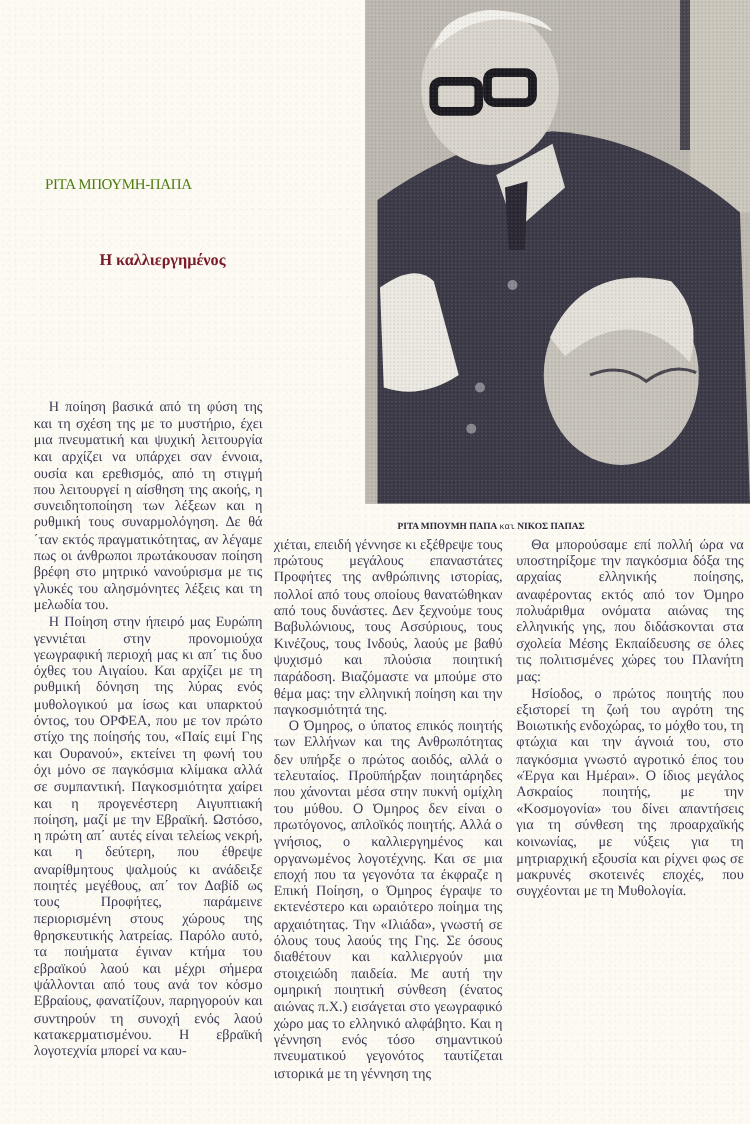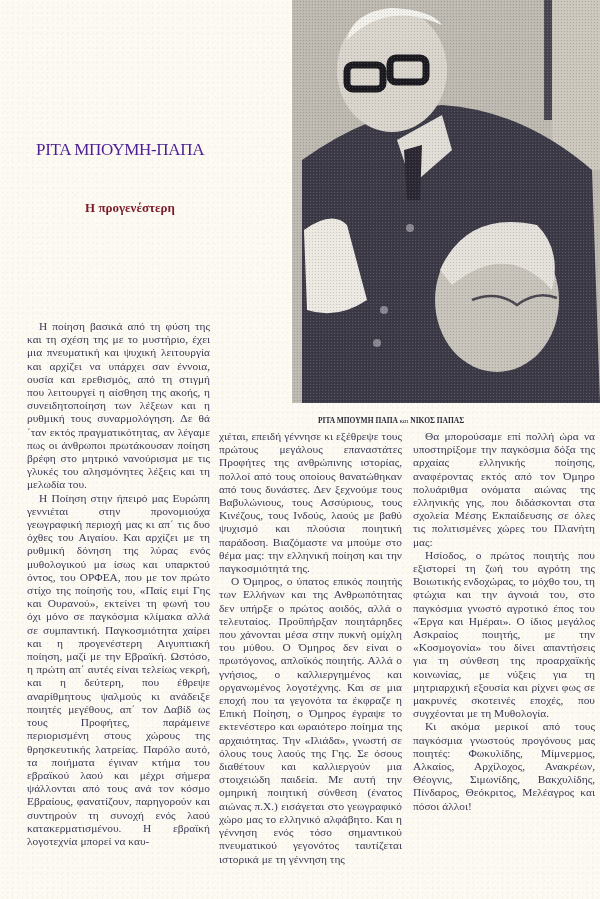--- a/index.html
+++ b/index.html
@@ -13,58 +13,58 @@
       position: absolute; inset: 0;
       background-image:
         radial-gradient(rgba(200,190,120,0.10) 1px, transparent 1px),
         radial-gradient(rgba(180,170,200,0.08) 1px, transparent 1px);
       background-size: 5px 5px, 7px 7px;
       background-position: 0 0, 2px 3px;
       pointer-events: none;
     }
     .author {
       position: absolute; left: 36px; top: 140px; width: 200px;
-      font-size: 17px; letter-spacing: -0.3px; color: #4c1d95;
+      font-size: 12px; letter-spacing: -0.3px; color: #4d7c0f;
       white-space: nowrap;
     }
     .subtitle {
       position: absolute; left: 55px; top: 197px; width: 150px;
       text-align: center; color: #7a1a2a; font-weight: bold; font-size: 13px;
     }
     .subtitle div { height: 29px; line-height: 22px; }
     .photo {
       position: absolute; left: 292px; top: 0; width: 308px; height: 403px;
       overflow: hidden;
       background: #b5b1ab;
     }
     .photo svg { display: block; }
     .caption {
       position: absolute; left: 318px; top: 416px;
       font-size: 7.5px; font-weight: bold; color: #2a2a3a; white-space: nowrap;
     }
-    .caption .small { font-weight: normal; font-size: 7px; }
+    .caption .small { font-weight: normal; font-size: 7px; font-family: Liberation Mono, monospace; }
     .col {
       position: absolute; font-size: 11.4px; line-height: 13.2px;
       text-align: justify; color: #3a3a55;
     }
     .col p { margin: 0; text-indent: 12px; }
     .col p.noindent { text-indent: 0; }
     .col1 { left: 27px; top: 320px; width: 183px; }
     .col2 { left: 219px; top: 430px; width: 183px; }
     .col3 { left: 413px; top: 430px; width: 182px; }
   </style>
 </head>
 <body>
 
 <div class="paper-noise"></div>
 
 <h1 class="author" style="margin:0;font-weight:normal;">ΡΙΤΑ ΜΠΟΥΜΗ-ΠΑΠΑ</h1>
 
 <div class="subtitle">
-  <div>Η προγενέστερη</div>
+  <div>Η καλλιεργημένος</div>
 </div>
 
 <div class="photo">
   <svg width="308" height="403" viewBox="0 0 308 403">
     <defs>
       <pattern id="grain" width="3" height="3" patternUnits="userSpaceOnUse">
         <rect width="3" height="3" fill="transparent"></rect>
         <rect x="0" y="0" width="1" height="1" fill="rgba(255,255,255,0.15)"></rect>
         <rect x="2" y="1" width="1" height="1" fill="rgba(0,0,0,0.15)"></rect>
       </pattern>
@@ -110,14 +110,13 @@
 </div>
 
 <div class="col col2">
   <p class="noindent">χιέται, επειδή γέννησε κι εξέθρεψε τους πρώτους μεγάλους επαναστάτες Προφήτες της ανθρώπινης ιστορίας, πολλοί από τους οποίους θανατώθηκαν από τους δυνάστες. Δεν ξεχνούμε τους Βαβυλώνιους, τους Ασσύριους, τους Κινέζους, τους Ινδούς, λαούς με βαθύ ψυχισμό και πλούσια ποιητική παράδοση. Βιαζόμαστε να μπούμε στο θέμα μας: την ελληνική ποίηση και την παγκοσμιότητά της.</p>
   <p>Ο Όμηρος, ο ύπατος επικός ποιητής των Ελλήνων και της Ανθρωπότητας δεν υπήρξε ο πρώτος αοιδός, αλλά ο τελευταίος. Προϋπήρξαν ποιητάρηδες που χάνονται μέσα στην πυκνή ομίχλη του μύθου. Ο Όμηρος δεν είναι ο πρωτόγονος, απλοϊκός ποιητής. Αλλά ο γνήσιος, ο καλλιεργημένος και οργανωμένος λογοτέχνης. Και σε μια εποχή που τα γεγονότα τα έκφραζε η Επική Ποίηση, ο Όμηρος έγραψε το εκτενέστερο και ωραιότερο ποίημα της αρχαιότητας. Την «Ιλιάδα», γνωστή σε όλους τους λαούς της Γης. Σε όσους διαθέτουν και καλλιεργούν μια στοιχειώδη παιδεία. Με αυτή την ομηρική ποιητική σύνθεση (ένατος αιώνας π.Χ.) εισάγεται στο γεωγραφικό χώρο μας το ελληνικό αλφάβητο. Και η γέννηση ενός τόσο σημαντικού πνευματικού γεγονότος ταυτίζεται ιστορικά με τη γέννηση της</p>
 </div>
 
 <div class="col col3">
   <p>Θα μπορούσαμε επί πολλή ώρα να υποστηρίξομε την παγκόσμια δόξα της αρχαίας ελληνικής ποίησης, αναφέροντας εκτός από τον Όμηρο πολυάριθμα ονόματα αιώνας της ελληνικής γης, που διδάσκονται στα σχολεία Μέσης Εκπαίδευσης σε όλες τις πολιτισμένες χώρες του Πλανήτη μας:</p>
   <p>Ησίοδος, ο πρώτος ποιητής που εξιστορεί τη ζωή του αγρότη της Βοιωτικής ενδοχώρας, το μόχθο του, τη φτώχια και την άγνοιά του, στο παγκόσμια γνωστό αγροτικό έπος του «Έργα και Ημέραι». Ο ίδιος μεγάλος Ασκραίος ποιητής, με την «Κοσμογονία» του δίνει απαντήσεις για τη σύνθεση της προαρχαϊκής κοινωνίας, με νύξεις για τη μητριαρχική εξουσία και ρίχνει φως σε μακρυνές σκοτεινές εποχές, που συγχέονται με τη Μυθολογία.</p>
-  <p>Κι ακόμα μερικοί από τους παγκόσμια γνωστούς προγόνους μας ποιητές: Φωκυλίδης, Μίμνερμος, Αλκαίος, Αρχίλοχος, Ανακρέων, Θέογνις, Σιμωνίδης, Βακχυλίδης, Πίνδαρος, Θεόκριτος, Μελέαγρος και πόσοι άλλοι!</p>
 </div>
 
 </body></html>

